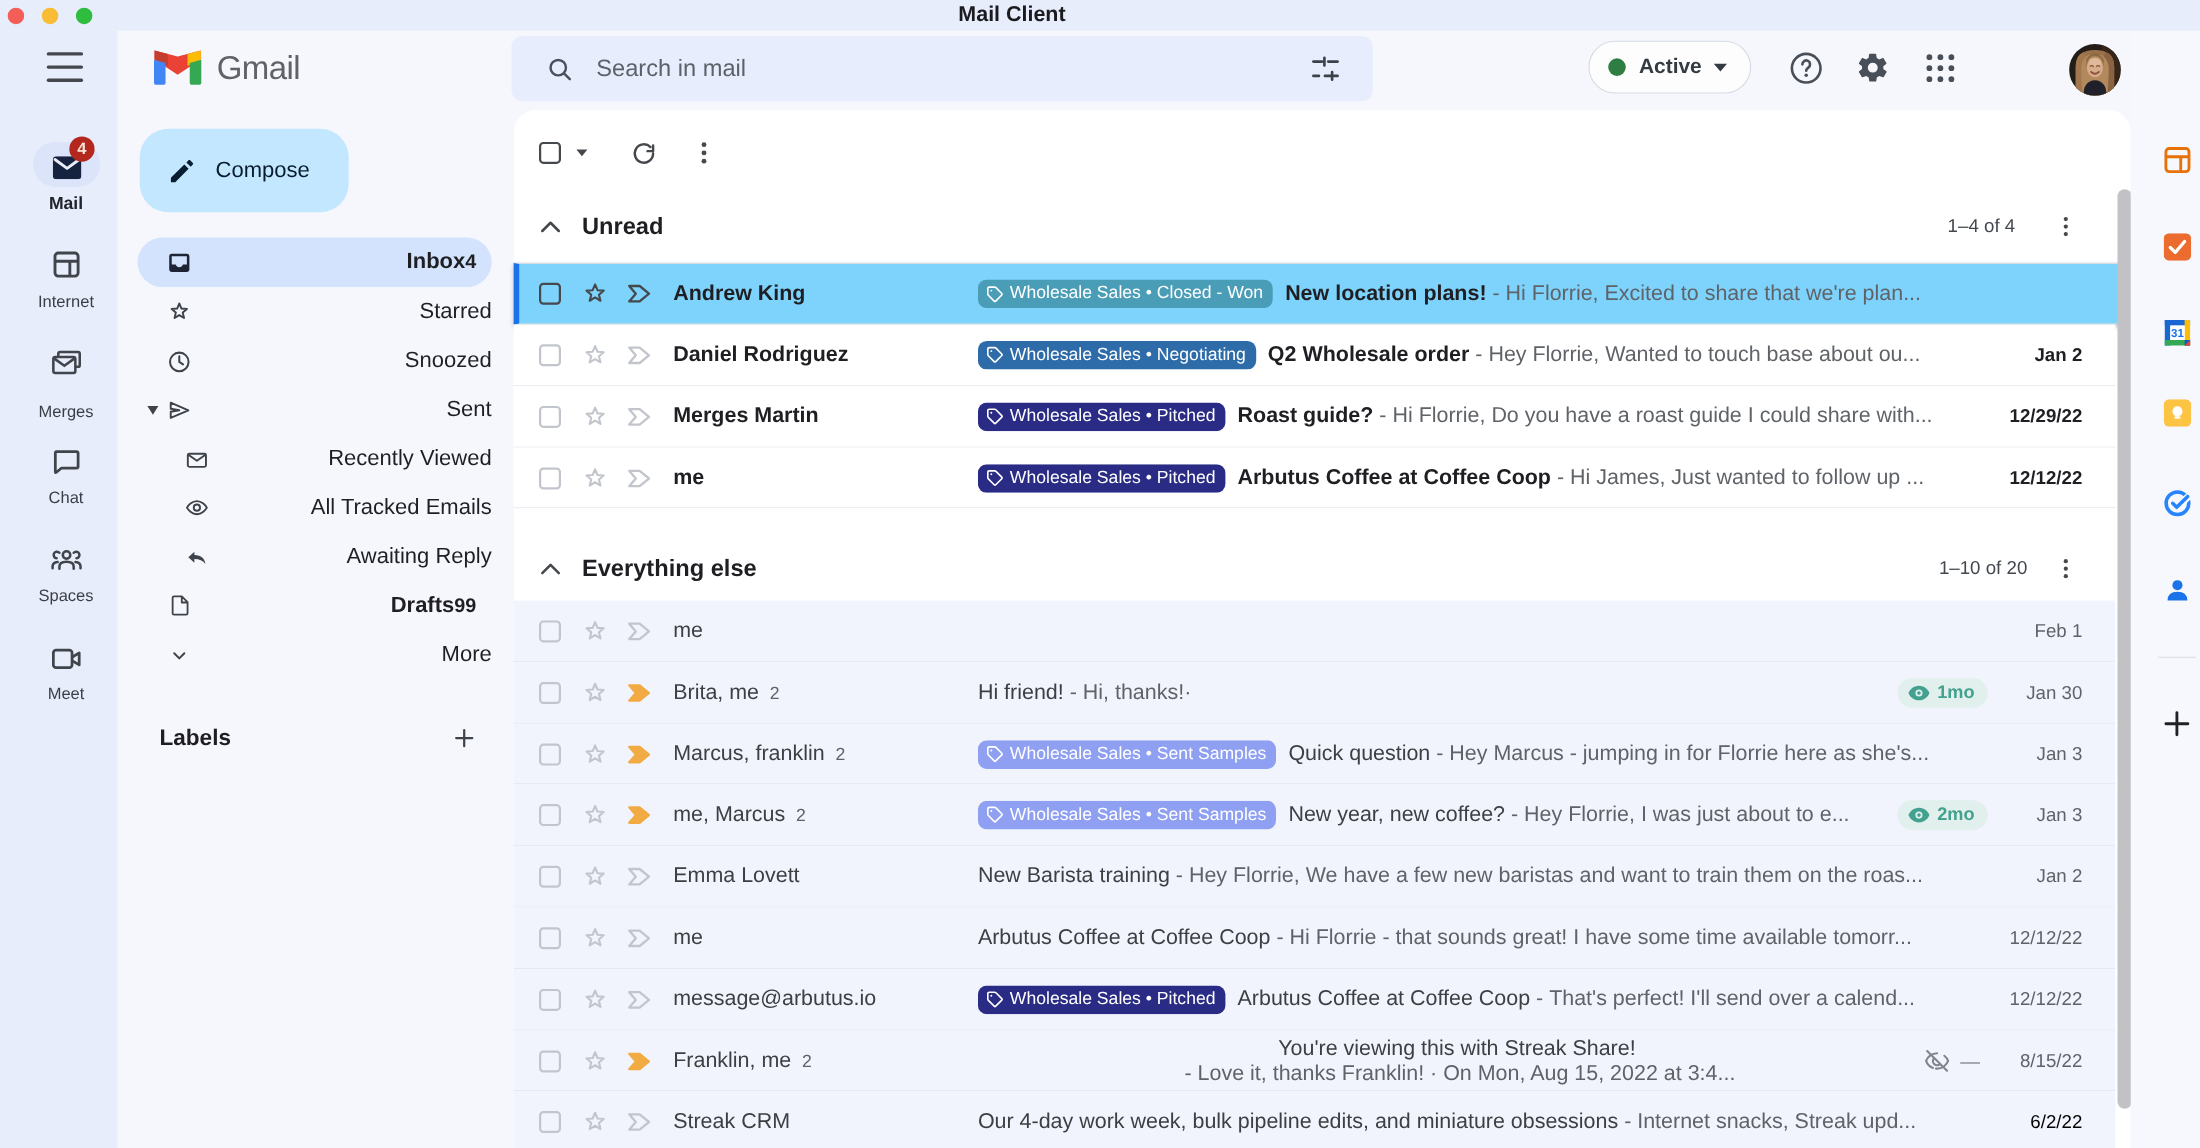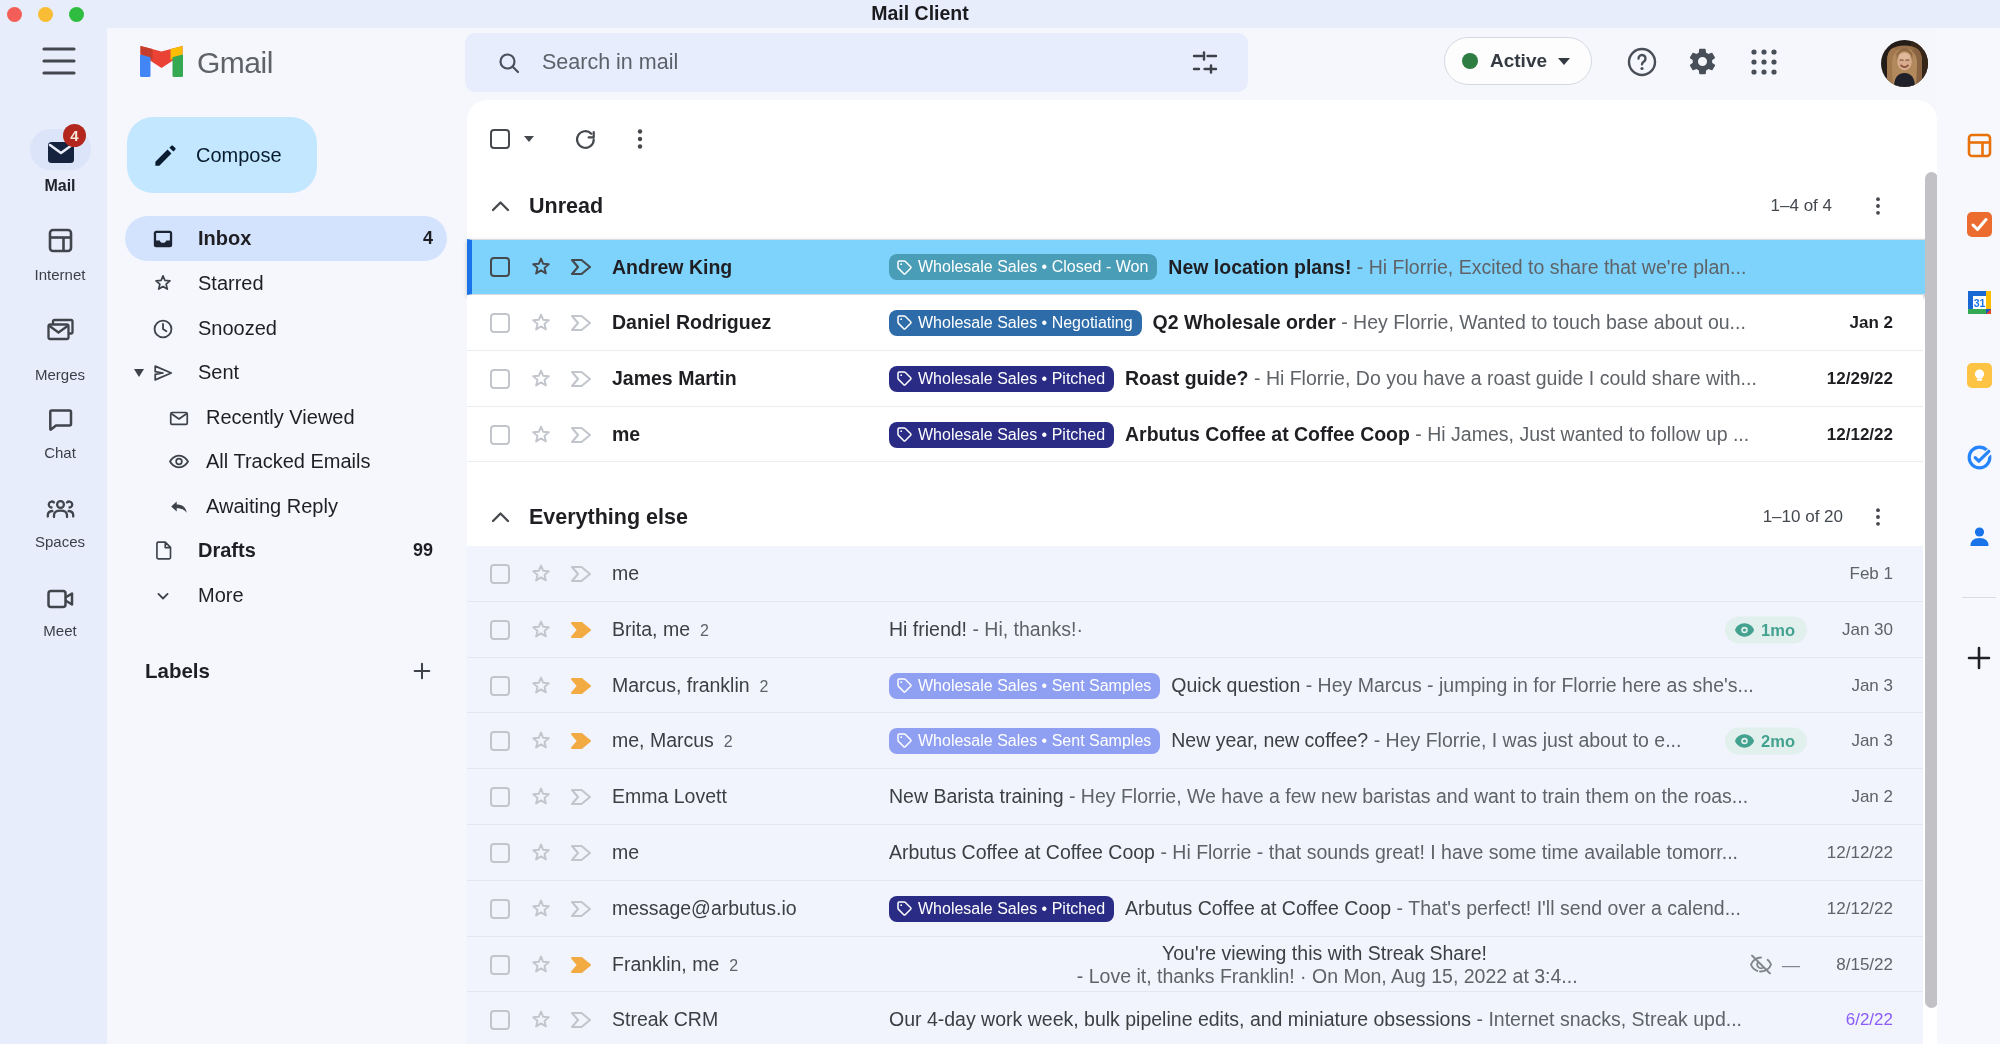--- a/index.html
+++ b/index.html
@@ -7,21 +7,21 @@
 .abs{position:absolute;}
 
 .titlebar{left:0;top:0;width:2000px;height:28px;background:#e7edfb;}
 .tl{top:7px;width:15px;height:15px;border-radius:50%;}
 .title{top:2px;left:820px;width:200px;text-align:center;font-size:19.5px;font-weight:bold;color:#1b1b1f;}
 
 .rail{left:0;top:28px;width:107px;height:1016px;background:#e8edfb;}
 .raillabel{left:0;width:120px;text-align:center;}
 
 .nav{left:107px;top:28px;width:360px;height:1016px;background:#f6f7fc;}
-.navrow{left:125px;width:322px;height:45px;border-radius:23px;display:flex;align-items:center;color:#1f1f23;font-size:20px;}
+.navrow{left:125px;width:322px;height:45px;border-radius:23px;display:flex;align-items:center;color:#1f1f23;font-size:20px;text-align:right;}
 .navrow .ic{margin-left:27px;width:22px;height:22px;flex:none;display:flex;align-items:center;justify-content:center;}
 .navrow .lbl{margin-left:24px;flex:1;}
 .navrow .cnt{margin-right:14px;font-size:18px;}
 
 .search{left:465px;top:33px;width:783px;height:59px;background:#e7edfc;border-radius:10px;display:flex;align-items:center;}
 .activepill{left:1444px;top:37px;width:148px;height:48px;background:#fdfdfe;border:1.5px solid #d5dae2;border-radius:24px;display:flex;align-items:center;}
 
 .container{left:467px;top:100px;width:1470px;height:944px;background:#ffffff;border-radius:20px 20px 0 0;}
 .scrollbar{left:1925px;top:172px;width:13px;height:836px;background:#c2c2c6;border-radius:7px;}
 
@@ -372,21 +372,21 @@
   </div>
 <div class="sep" style="left:467px;top:350px;"></div>
 <div class="row" style="left:467px;top:351px;height:55px;background:#fff;">
     <span class="cb" style="left:23px;top:50%;transform:translateY(-50%);"></span>
     <span class="star" style="left:62px;"><svg width="24" height="24" viewBox="0 0 24 24">
         <path d="M12 3.6 l2.2 5.2 5.6.4 -4.3 3.7 1.4 5.5 L12 15.4 7.1 18.4l1.4-5.5 -4.3-3.7 5.6-.4z" fill="none" stroke="#c2c6cc" stroke-width="1.9" stroke-linejoin="round"></path>
       </svg></span>
     <span class="flagic" style="left:103px;"><svg width="22" height="18" viewBox="0 0 22 18">
         <path d="M2 2 H11.5 L20 9 L11.5 16 H2 L8 9 Z" fill="none" stroke="#c2c6cc" stroke-width="2.1" stroke-linejoin="round"></path>
       </svg></span>
-    <span class="sender" style="left:145px;font-weight:bold;color:#1f1f23;">James Martin</span>
+    <span class="sender" style="left:145px;font-weight:bold;color:#1f1f23;">Merges Martin</span>
     <div class="mid" style="left:422px;">
       <span class="chip" style="background:#292b84;"><svg width="17" height="17" viewBox="0 0 17 17">
           <path d="M2 3.2 Q2 2 3.2 2 L8.2 2 Q8.9 2 9.4 2.5 L14.7 7.8 Q15.4 8.5 14.7 9.2 L9.2 14.7 Q8.5 15.4 7.8 14.7 L2.5 9.4 Q2 8.9 2 8.2 Z" fill="none" stroke="#fff" stroke-width="1.5"></path>
           <circle cx="5.2" cy="5.2" r="0.9" fill="#fff"></circle>
         </svg>Wholesale Sales • Pitched</span>
       <span class="subj" style="font-weight:bold;">Roast guide?</span>
       <span class="prev">&nbsp;-&nbsp;Hi Florrie, Do you have a roast guide I could share with...</span>
     </div>
     <span class="date" style="font-weight:bold;color:#1f1f23;">12/29/22</span>
   </div>
@@ -570,21 +570,21 @@
         <path d="M12 3.6 l2.2 5.2 5.6.4 -4.3 3.7 1.4 5.5 L12 15.4 7.1 18.4l1.4-5.5 -4.3-3.7 5.6-.4z" fill="none" stroke="#c2c6cc" stroke-width="1.9" stroke-linejoin="round"></path>
       </svg></span>
     <span class="flagic" style="left:103px;"><svg width="22" height="18" viewBox="0 0 22 18">
         <path d="M2 2 H11.5 L20 9 L11.5 16 H2 L8 9 Z" fill="none" stroke="#c2c6cc" stroke-width="2.1" stroke-linejoin="round"></path>
       </svg></span>
     <span class="sender" style="left:145px;font-weight:normal;color:#3c4043;">Streak CRM</span>
     <div class="mid" style="left:422px;">
       <span style="color:#3c4043;">Our 4-day work week, bulk pipeline edits, and miniature obsessions</span>
       <span class="prev">&nbsp;-&nbsp;Internet snacks, Streak upd...</span>
     </div>
-    <span class="date" style="font-weight:normal;color:#8b5cf6;">6/2/22</span>
+    <span class="date" style="font-weight:normal;color:#000000;">6/2/22</span>
   </div>
 
 <div class="abs scrollbar"></div>
 <div class="abs rrail"></div>
 <svg class="rric" style="top:133px;" width="25" height="25" viewBox="0 0 25 25">
     <g fill="none" stroke="#e8710a" stroke-width="2.6">
       <rect x="2" y="2" width="21" height="21" rx="3"></rect>
       <line x1="2" y1="9.5" x2="23" y2="9.5"></line>
       <line x1="15.5" y1="9.5" x2="15.5" y2="23"></line>
     </g>

